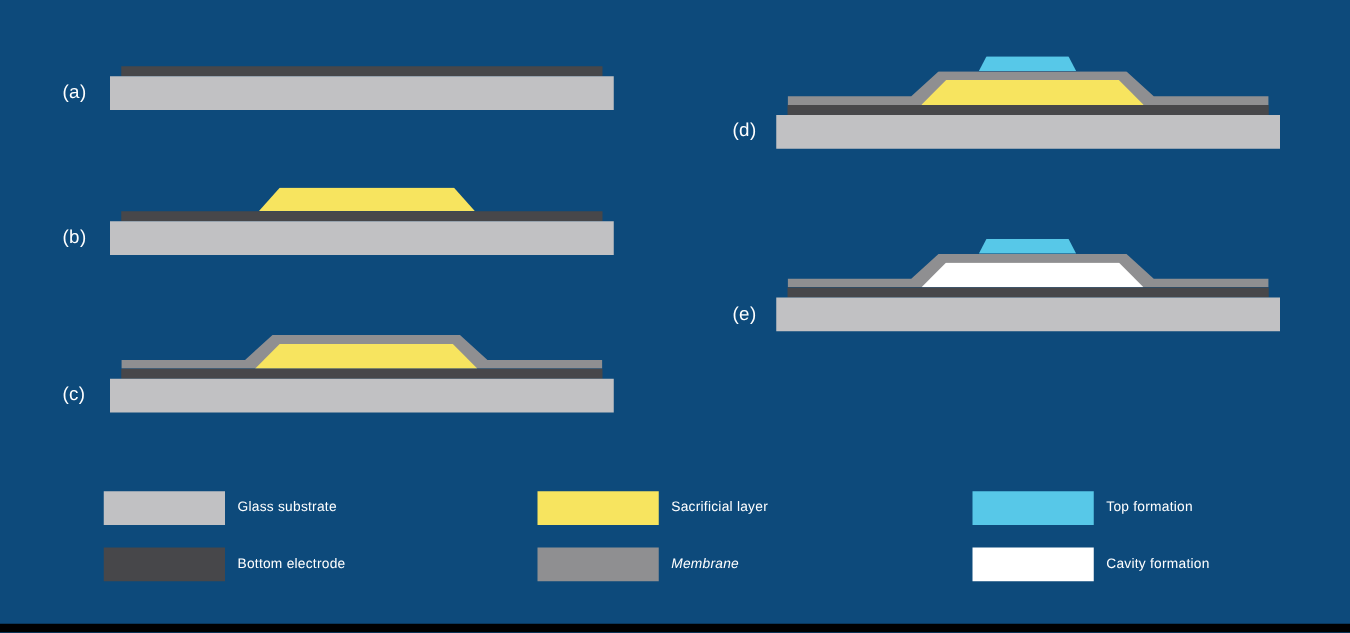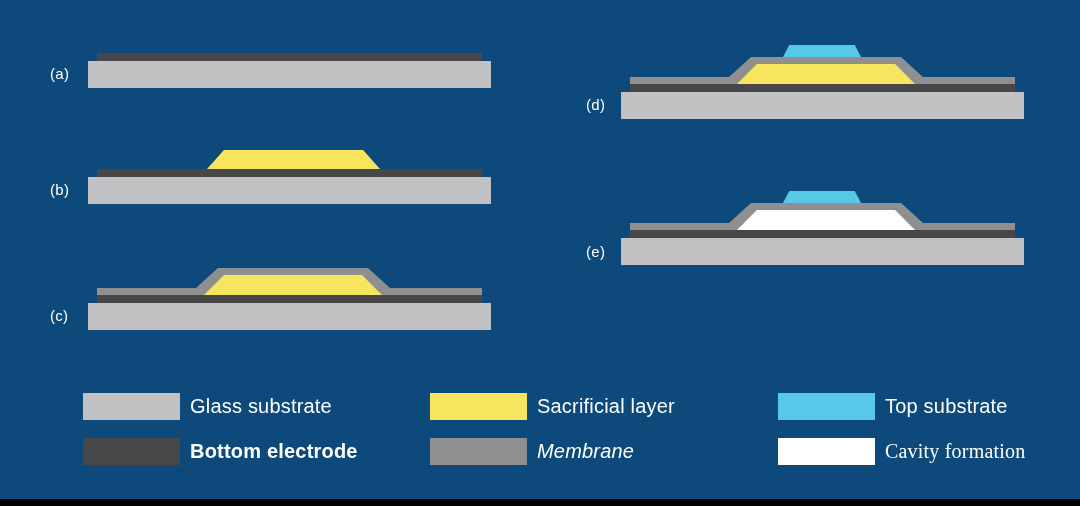--- a/index.html
+++ b/index.html
@@ -34,21 +34,21 @@
   .plabel {
     position: absolute;
     color: var(--text, #ffffff);
     font-size: 15px;
     letter-spacing: 0.3px;
   }
   .legend-swatch { position: absolute; width: 97px; height: 27px; }
   .legend-label {
     position: absolute;
     color: var(--text, #ffffff);
-    font-size: 20px;
+    font-size: 11px;
     line-height: 27px;
     letter-spacing: 0.2px;
     white-space: nowrap;
   }
   .footer-bar {
     position: absolute;
     left: 0; bottom: 0;
     width: 100%; height: 7px;
     background: var(--footer-bar, #000000);
   }
@@ -95,29 +95,29 @@
     <div class="layer cavity inner-trap" style="left:116px; top:19px; width:178px; height:20px;"></div>
     <div class="layer electrode" style="left:9px; top:39px; width:385px; height:8px;"></div>
     <div class="layer substrate" style="left:0; top:47px; width:403px; height:27px;"></div>
   </div>
 
   <div>
     <div class="legend-swatch" style="left: 83px; top: 393px; background-color: rgb(193, 193, 195);"></div>
     <div class="legend-label" style="left:190px; top:393px;">Glass substrate</div>
 
     <div class="legend-swatch" style="left: 83px; top: 438px; background-color: rgb(71, 71, 74);"></div>
-    <div class="legend-label" style="left:190px; top:438px;font-weight:bold;">Bottom electrode</div>
+    <div class="legend-label" style="left:190px; top:438px;">Bottom electrode</div>
 
     <div class="legend-swatch" style="left: 430px; top: 393px; background-color: rgb(247, 228, 95);"></div>
     <div class="legend-label" style="left:537px; top:393px;">Sacrificial layer</div>
 
     <div class="legend-swatch" style="left: 430px; top: 438px; background-color: rgb(143, 143, 145);"></div>
     <div class="legend-label" style="left:537px; top:438px;font-style:italic;">Membrane</div>
 
     <div class="legend-swatch" style="left: 778px; top: 393px; background-color: rgb(87, 200, 232);"></div>
-    <div class="legend-label" style="left:885px; top:393px;">Top substrate</div>
+    <div class="legend-label" style="left:885px; top:393px;">Top formation</div>
 
     <div class="legend-swatch" style="left: 778px; top: 438px; background-color: rgb(255, 255, 255);"></div>
-    <div class="legend-label" style="left:885px; top:438px;font-family:Liberation Serif, serif;">Cavity formation</div>
+    <div class="legend-label" style="left:885px; top:438px;">Cavity formation</div>
   </div>
 
   <div class="footer-bar"></div>
 </div>
 
 </body></html>

